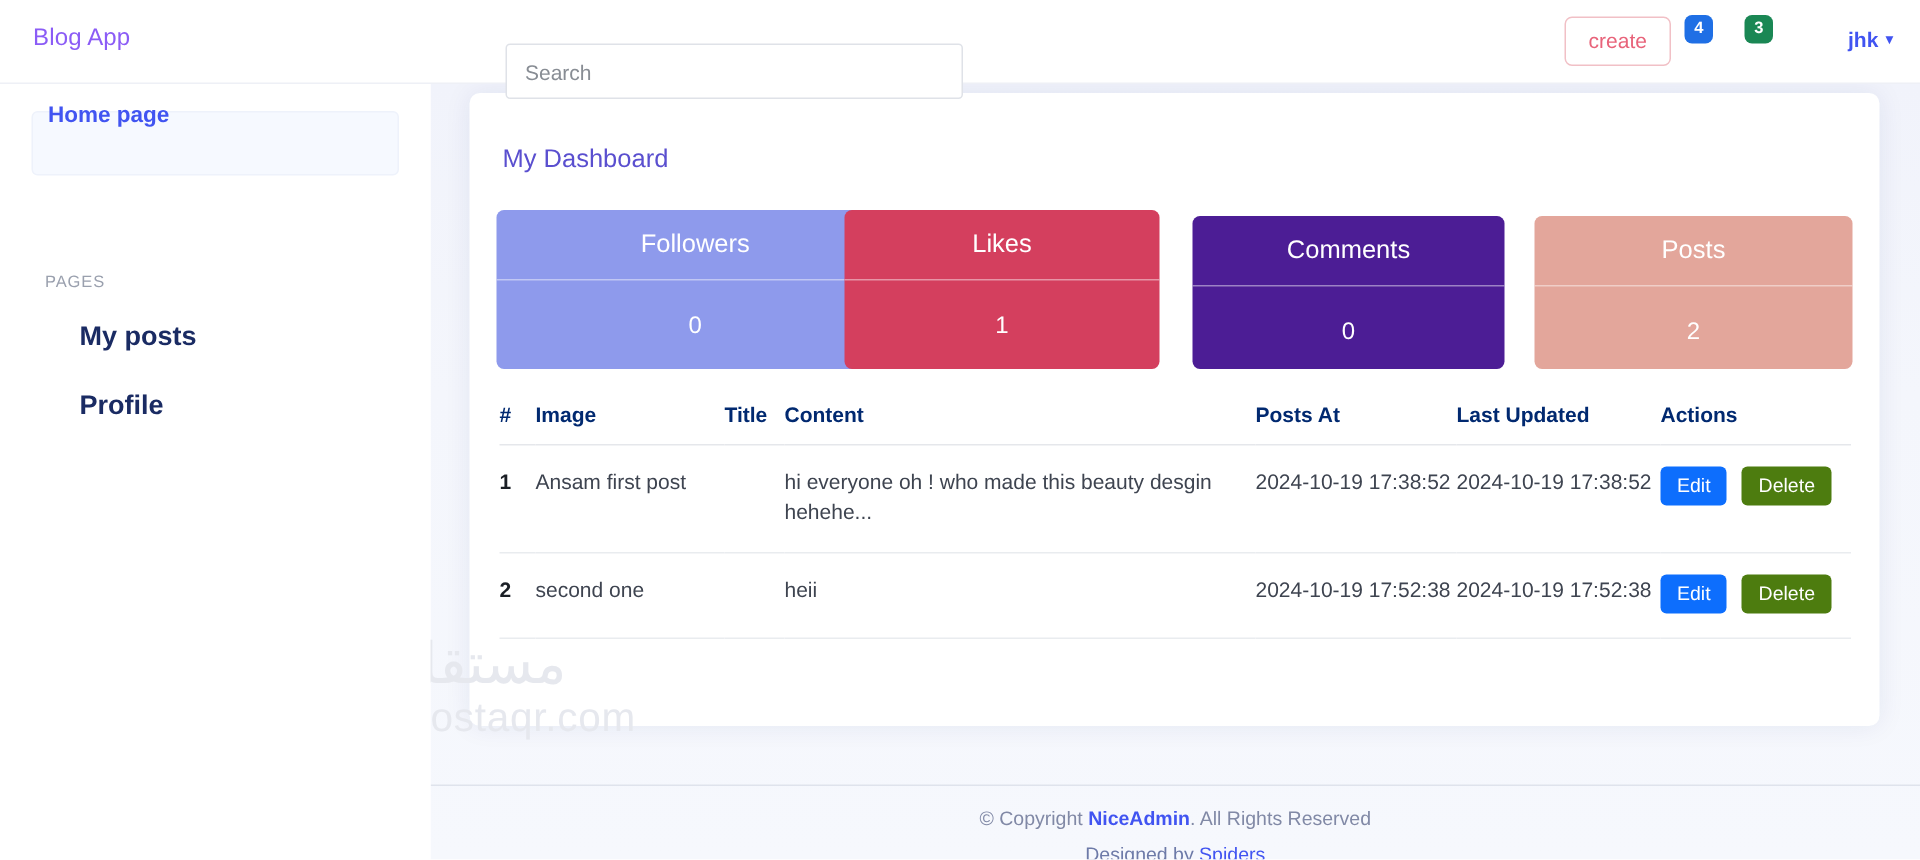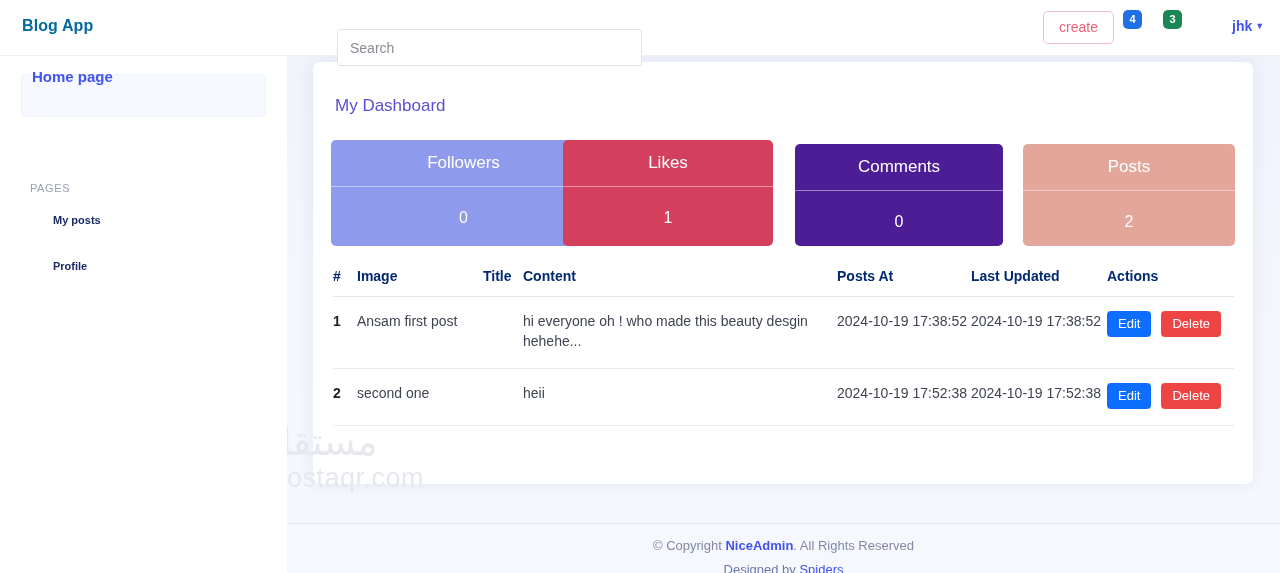--- a/index.html
+++ b/index.html
@@ -27,22 +27,22 @@
     background: #ffffff;
     border-bottom: 1px solid #eef0f6;
     z-index: 30;
   }
 
   .brand {
     position: absolute;
     left: 22px;
     top: 17px;
     font-size: 16px;
-    color: #0369a1;
-    font-weight: 700;
+    color: #8b5cf6;
+    font-weight: 400;
     letter-spacing: 0.1px;
     text-decoration: none;
   }
 
   .search-input {
     position: absolute;
     left: 337px;
     top: 9px;
     width: 305px;
     height: 37px;
@@ -145,21 +145,21 @@
     top: 126px;
     font-size: 11px;
     letter-spacing: 0.6px;
     color: #9aa0ae;
     font-weight: 400;
   }
 
   .nav-item {
     position: absolute;
     left: 53px;
-    font-size: 11px;
+    font-size: 18px;
     font-weight: bold;
     color: #1a2b63;
     white-space: nowrap;
     cursor: pointer;
   }
   .nav-item-0 { top: 158px; }
   .nav-item-1 { top: 204px; }
 
   
   .content {
@@ -258,21 +258,21 @@
     border: none;
     border-radius: 4px;
     color: #ffffff;
     font-family: "Liberation Sans", sans-serif;
     font-size: 13px;
     padding: 6px 11px;
     cursor: pointer;
     line-height: 1.1;
   }
   .btn-edit   { background: #0d6efd; }
-  .btn-delete { background: #ef4444; margin-left: 10px; }
+  .btn-delete { background: #4d7c0f; margin-left: 10px; }
 
   
   .footer {
     position: absolute;
     left: 0;
     top: 467px;
     width: 993px;
     height: 50px;
     border-top: 1px solid #dfe3ec;
     text-align: center;

